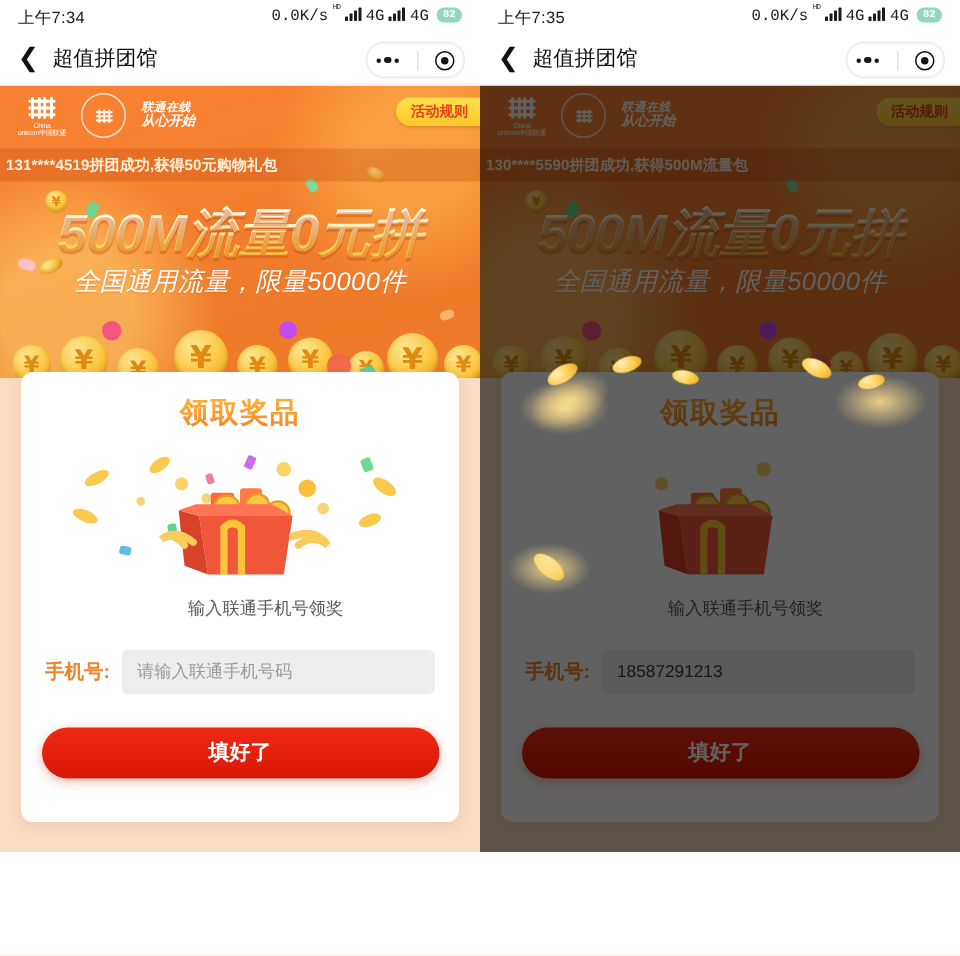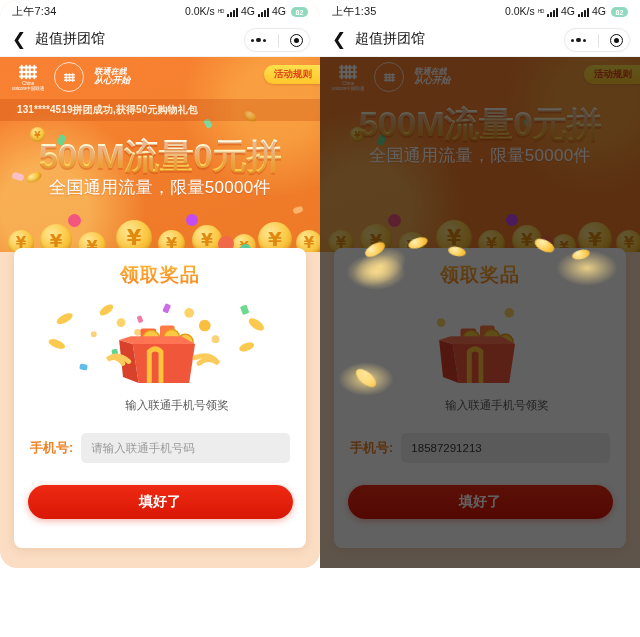--- a/index.html
+++ b/index.html
@@ -7,32 +7,32 @@
     width: 640px; height: 637px;
     background: #ffffff;
     font-family: "Liberation Sans", "DejaVu Sans", sans-serif;
     overflow: hidden;
   }
   .stage { position: relative; width: 640px; height: 637px; background:#fff; }
   .panel {
     position: absolute; top: 0; width: 320px; height: 568px;
     overflow: hidden; background: #FADDC3;
   }
-  #panel-left  { left: 0; border-radius: 17px; }
+  #panel-left  { left: 0; }
   #panel-right { left: 320px; }
   .panel-inner { position:absolute; inset:0; }
 
   
   .statusbar {
     position: relative; height: 22px; background:#fff;
     display:flex; align-items:center; justify-content:space-between;
     padding: 0 12px; z-index: 40;
   }
   .sb-time { font-size: 11px; color:#1b1b1b; letter-spacing:.2px; }
-  .sb-right { display:flex; align-items:flex-end; gap:3px; font-size:10.5px; color:#1b1b1b; }
+  .sb-right { display:flex; align-items:flex-start; gap:3px; font-size:10.5px; color:#1b1b1b;font-family:Liberation Mono, monospace; }
   .sb-speed { font-size:10.5px; }
   .bars { display:inline-flex; align-items:flex-end; gap:1px; height:9px; }
   .bars i { display:block; width:2px; background:#1b1b1b; border-radius:.5px; }
   .bars i:nth-child(1){ height:3px; } .bars i:nth-child(2){ height:5px; }
   .bars i:nth-child(3){ height:7px; } .bars i:nth-child(4){ height:9px; }
   .hd { font-size:5px; position:relative; top:-3px; letter-spacing:-.5px; }
   .batt {
     display:inline-flex; align-items:center; justify-content:center;
     min-width:17px; height:10px; border-radius:5px; background:#8fd9bf;
     color:#fff; font-size:7px; font-weight:bold; padding:0 2px; margin-left:2px;
@@ -90,24 +90,24 @@
   .rules-badge {
     position:absolute; right:0; top:8px; z-index:6;
     background: linear-gradient(180deg,#FFE14C,#FFC62C);
     color:#E0431B; font-size:9.5px; font-weight:bold;
     padding: 3px 8px 3px 10px; border-radius: 11px 0 0 11px;
     box-shadow: 0 1px 2px rgba(150,60,0,.25);
   }
   .marquee {
     position:relative; z-index:5; margin: 2px 0 16px 0;
     height: 22px; background: rgba(196,73,12,.30);
-    display:flex; align-items:center; padding-left:17px;
+    display:flex; align-items:center; padding-left:4px;
   }
   .marquee span { font-size:10px; color:#FFF0DC; font-weight:bold; letter-spacing:.1px; }
-  .ban-head { position:relative; z-index:5; text-align:center; margin-top:8px; }
+  .ban-head { position:relative; z-index:5; text-align:center; margin-top:8px;font-style:italic; }
   .headline {
     font-size: 35px; font-weight: bold; letter-spacing:-0.5px;
     background: linear-gradient(180deg,#FFFCEB 6%, #FFF1B9 42%, #FFD85F 70%, #FDC43E 100%);
     -webkit-background-clip: text; background-clip: text; color: transparent;
     -webkit-text-stroke: 0px;
     text-shadow: 0 2px 0 rgba(196,62,10,.35);
     line-height: 1.06;
   }
   .subline { font-size:17px; color:#fff; font-weight:500; margin-top:2px; letter-spacing:.3px;
              text-shadow: 0 1px 1px rgba(180,60,10,.25); }
@@ -349,21 +349,21 @@
 
         <button class="submit-btn">填好了</button>
       </div>
     </div>
   </div>
 
   <div class="panel" id="panel-right">
     <div class="panel-inner">
 
       <div class="statusbar">
-        <div class="sb-time">上午1:35</div>
+        <div class="sb-time">上午7:35</div>
         <div class="sb-right">
           <span class="sb-speed">0.0K/s</span>
           <span class="hd">HD</span>
           <span class="bars">
               <i></i>
               <i></i>
               <i></i>
               <i></i>
             </span>
           <span>4G</span>
@@ -423,20 +423,23 @@
               </svg>
             </div>
             <div class="slogan">
               <b>联通在线</b>
               <i>从心开始</i>
             </div>
           </div>
           <div class="rules-badge">活动规则</div>
         </div>
 
+        <div class="marquee">
+          <span>130****5590拼团成功,获得500M流量包</span>
+        </div>
 
         <div class="ban-head">
           <div class="headline">500M流量0元拼</div>
           <div class="subline">全国通用流量，限量50000件</div>
         </div>
 
         <div class="coins-row">
           <div class="coin" style="left:8px;top:22px;width:26px;height:26px;font-size:15px;">¥</div>
           <div class="coin" style="left:40px;top:16px;width:32px;height:32px;font-size:18px;">¥</div>
           <div class="coin" style="left:78px;top:24px;width:28px;height:28px;font-size:16px;">¥</div>

